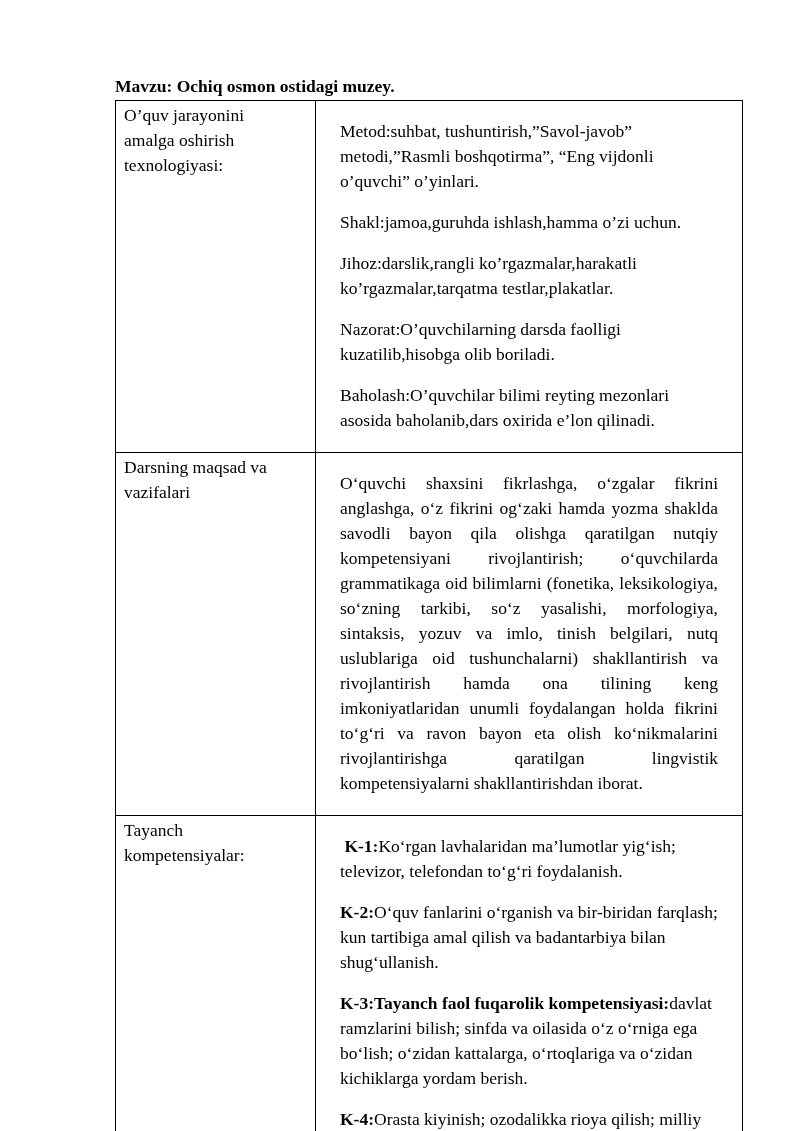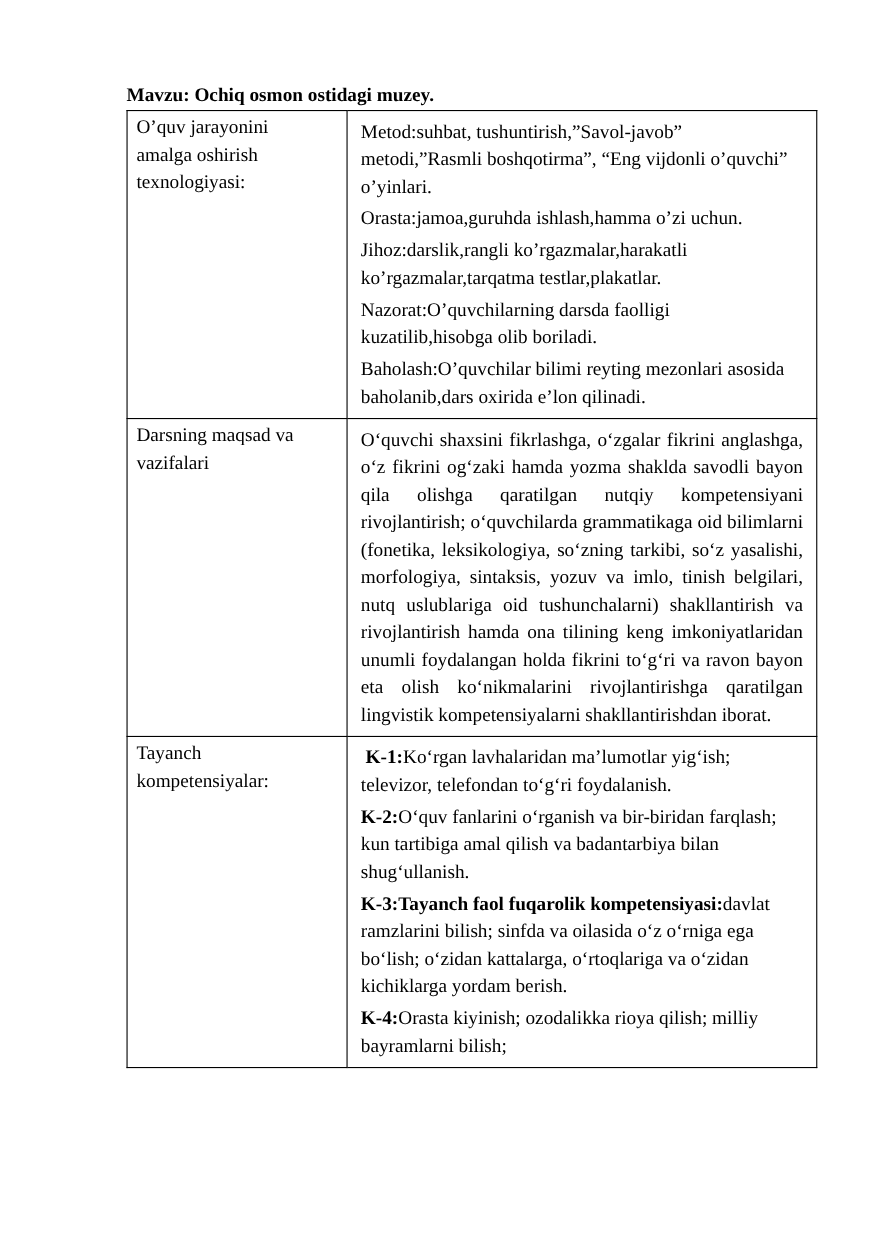--- a/index.html
+++ b/index.html
@@ -22,21 +22,21 @@
   }
   col.c1 { width: 200px; }
   col.c2 { width: 427px; }
   td.cell {
     border: 1px solid #000;
     vertical-align: top;
     padding: 2px 8px 3px 8px;
     font-size: 17.5px;
     line-height: 25px;
   }
-  td.cell p { margin: 4px; }
+  td.cell p { margin: 16px; }
   .label { max-width: 172px; }
   .justify { text-align: justify; }
   .pre { white-space: pre-wrap; }
   b { font-weight: 700; text-align: center; }
 </style>
 </head>
 <body>
 
 <div class="page">
   <div class="content">
@@ -49,21 +49,21 @@
           <col class="c2">
         </colgroup>
 
       <tbody>
           <tr>
         <td class="cell">
           <div class="label">O’quv jarayonini amalga oshirish texnologiyasi:</div>
         </td>
         <td class="cell">
           <p>Metod:suhbat, tushuntirish,”Savol-javob” metodi,”Rasmli boshqotirma”, “Eng vijdonli o’quvchi” o’yinlari.</p>
-          <p>Orasta:jamoa,guruhda ishlash,hamma o’zi uchun.</p>
+          <p>Shakl:jamoa,guruhda ishlash,hamma o’zi uchun.</p>
           <p>Jihoz:darslik,rangli ko’rgazmalar,harakatli ko’rgazmalar,tarqatma testlar,plakatlar.</p>
           <p>Nazorat:O’quvchilarning darsda faolligi kuzatilib,hisobga olib boriladi.</p>
           <p>Baholash:O’quvchilar bilimi reyting mezonlari asosida baholanib,dars oxirida e’lon qilinadi.</p>
         </td>
       </tr>
 
       <tr>
         <td class="cell">
           <div class="label">Darsning maqsad va vazifalari</div>
         </td>

